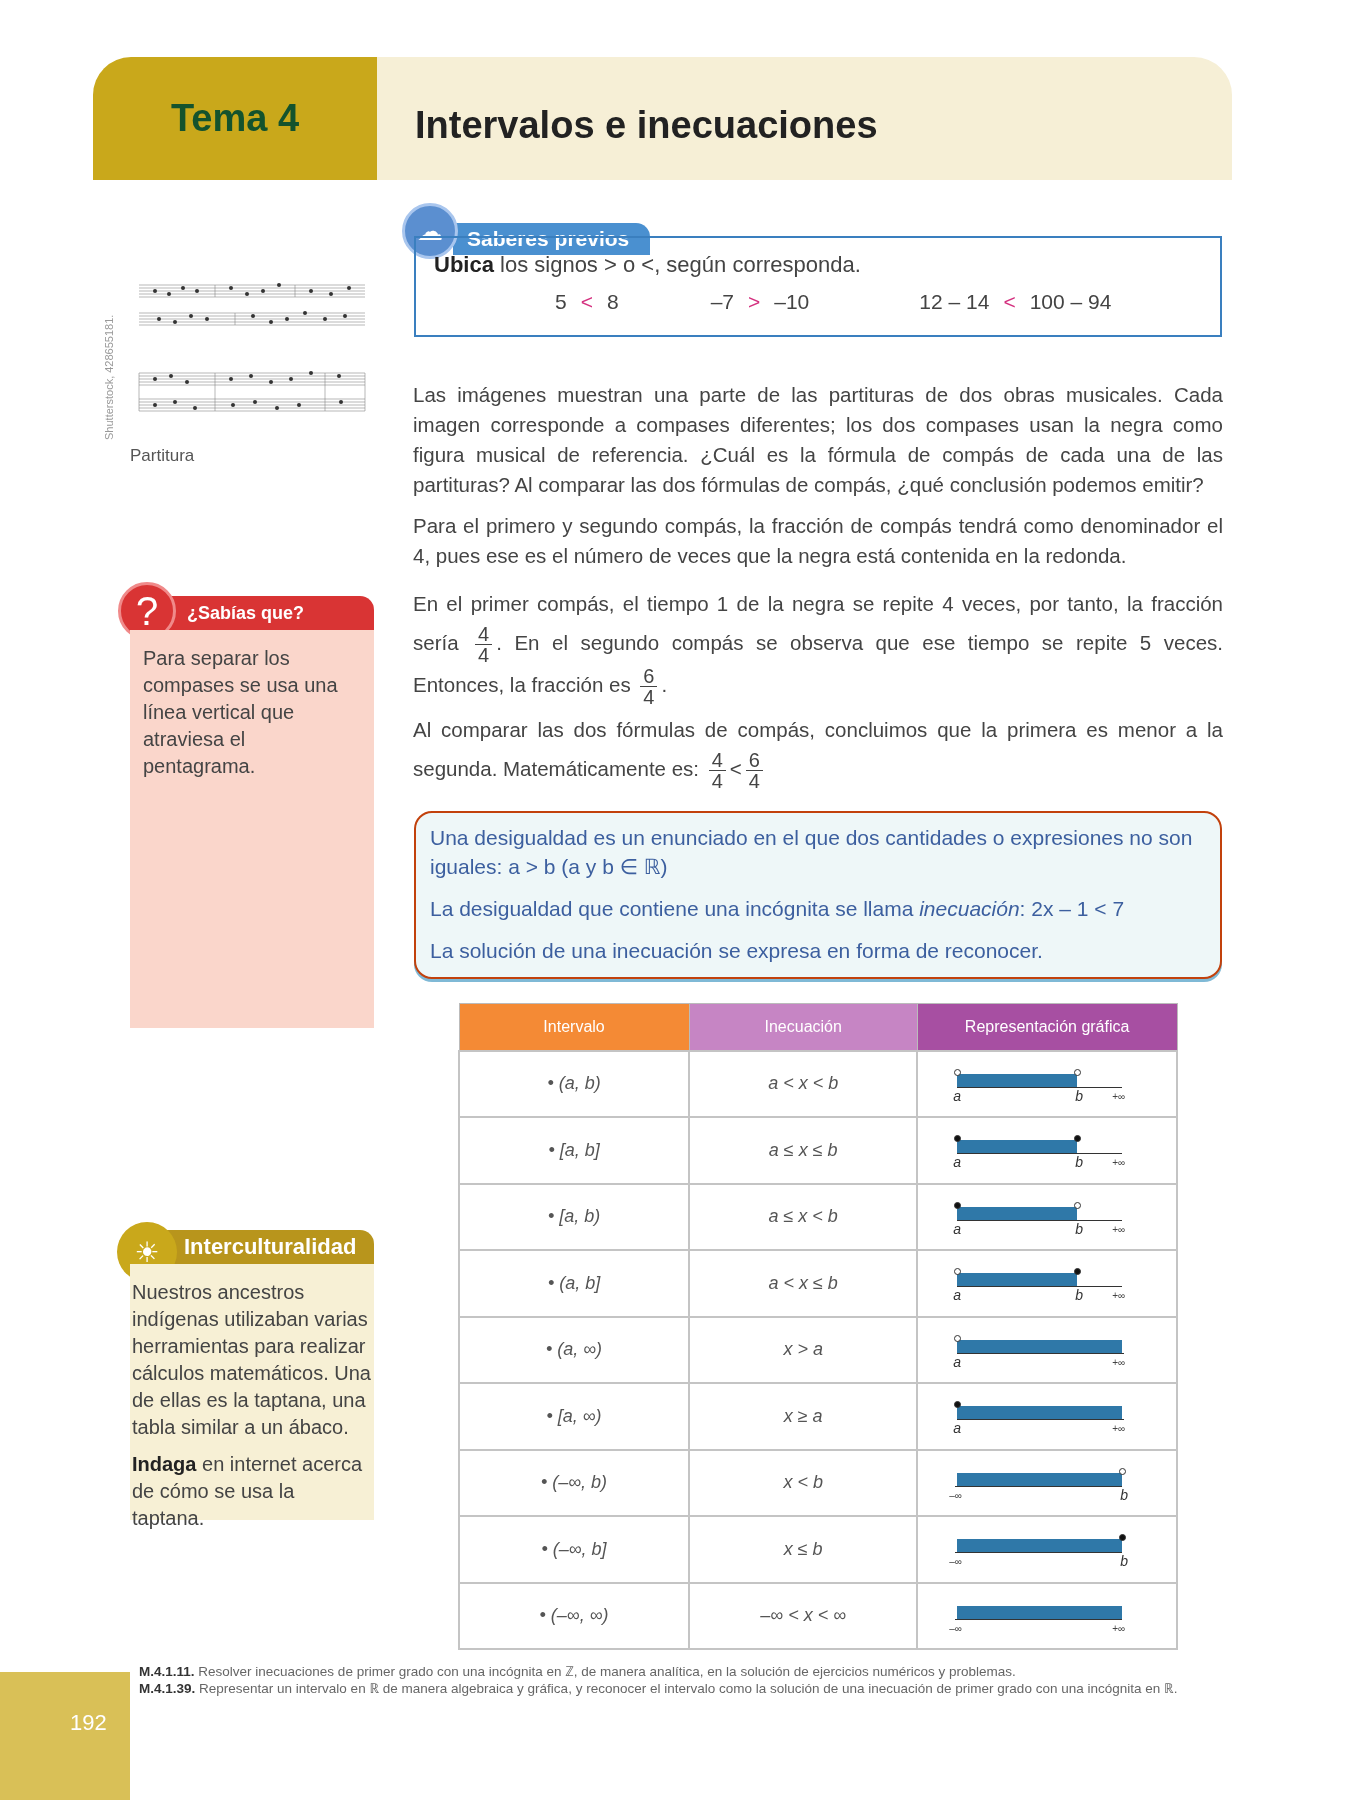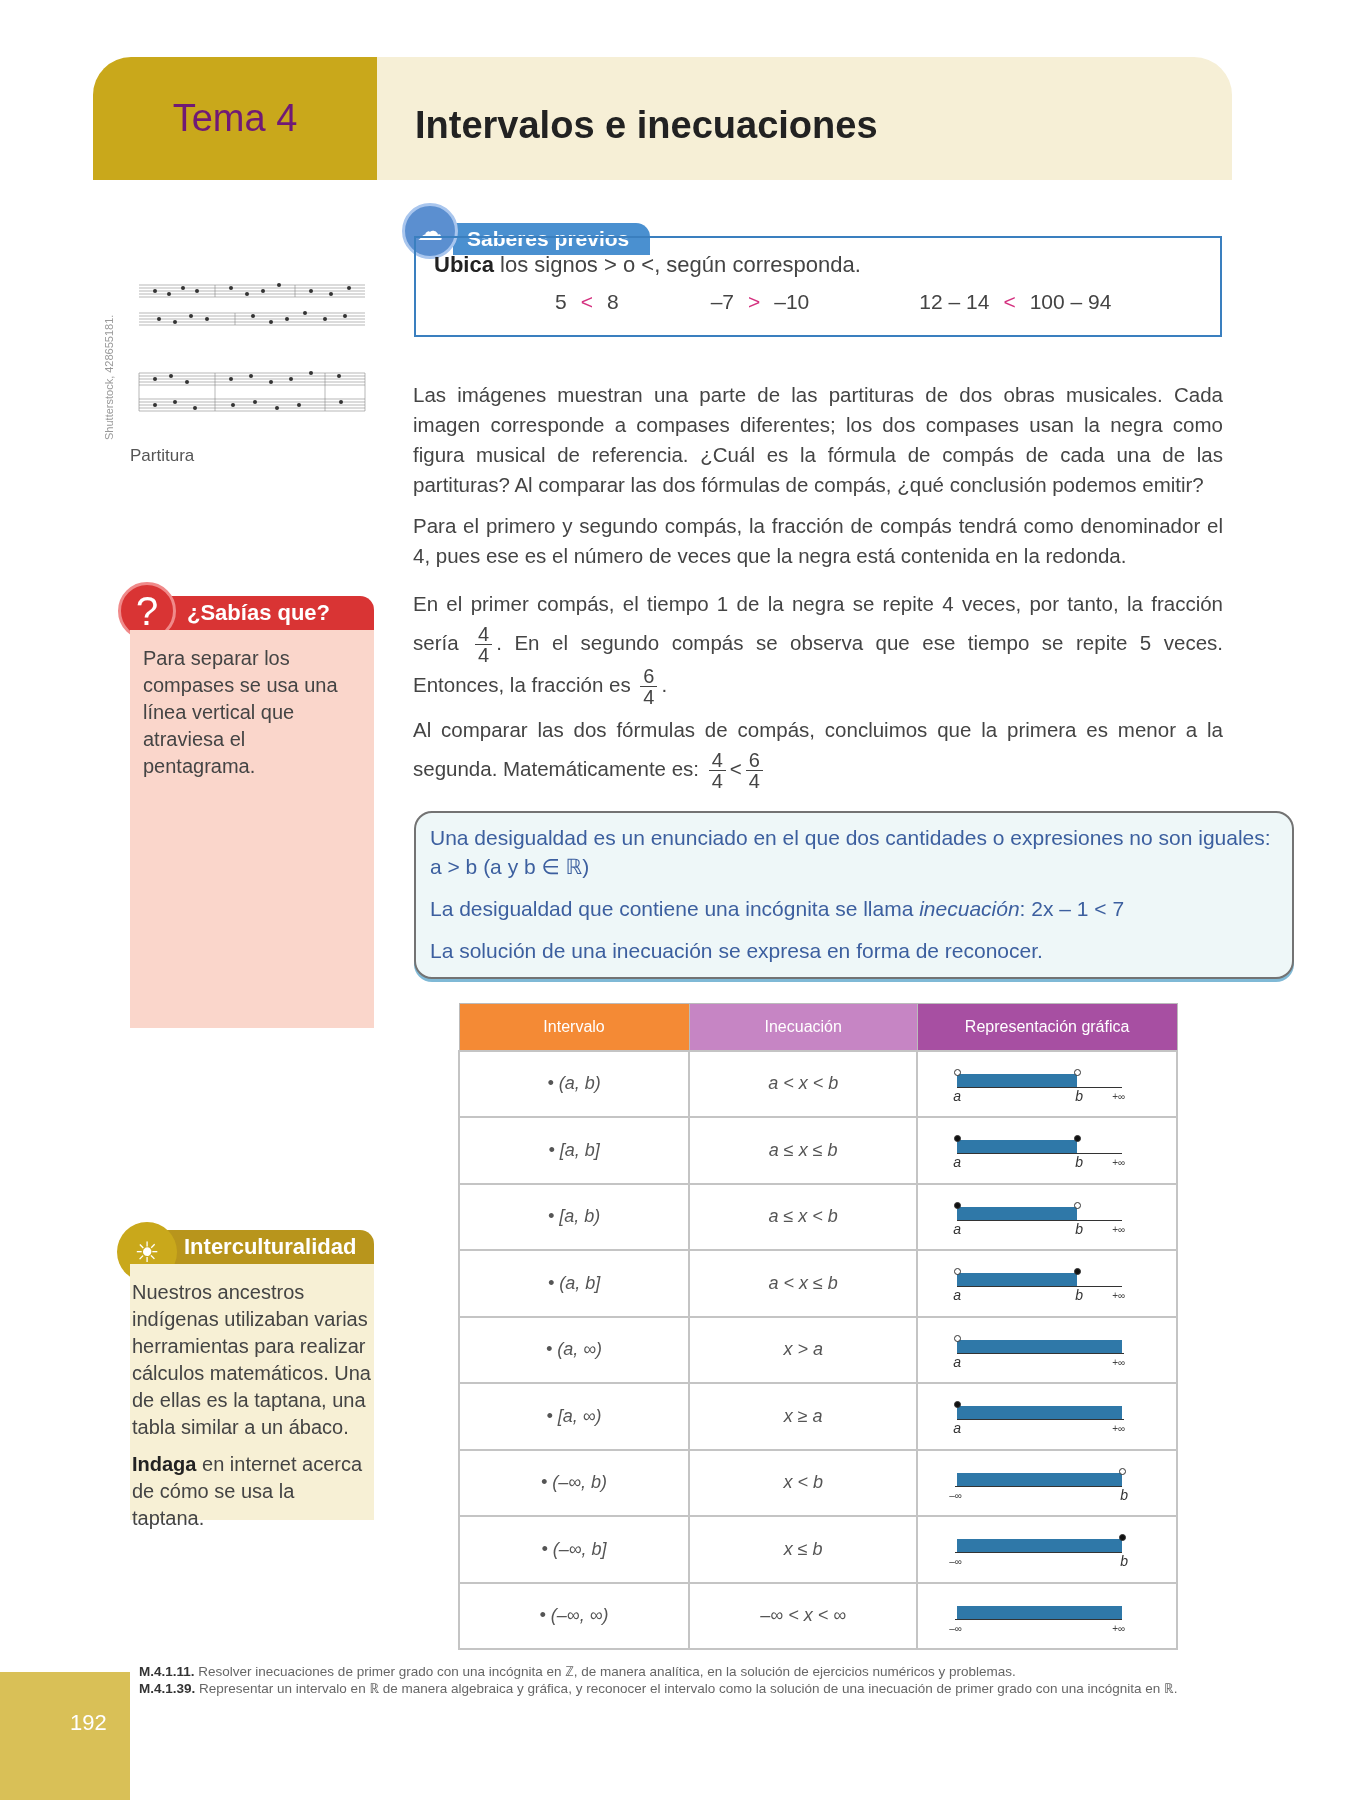--- a/index.html
+++ b/index.html
@@ -1,44 +1,44 @@
 <!DOCTYPE html>
 <html><head>
 <meta charset="utf-8">
 <style>
   *{box-sizing:border-box;margin:0;padding:0}
   body{width:1350px;height:1800px;background:#fff;font-family:"Liberation Sans",sans-serif;color:#333;position:relative;overflow:hidden}
   .abs{position:absolute}
   
   #header{left:93px;top:57px;width:1139px;height:123px;border-radius:38px 38px 0 0;overflow:hidden;display:flex}
-  #hdr-left{width:284px;background:#c9a81b;display:flex;align-items:center;justify-content:center;color:#701a75;font-weight:normal;font-size:38px;}
+  #hdr-left{width:284px;background:#c9a81b;display:flex;align-items:center;justify-content:center;color:#14532d;font-weight:bold;font-size:38px;}
   #hdr-right{flex:1;background:#f6efd6;display:flex;align-items:center;padding-left:38px;padding-top:14px;font-weight:bold;font-size:38px;color:#222}
   
   #music{left:135px;top:275px;width:235px;height:150px}
   #credit{left:103px;top:300px;transform-origin:left top;transform:rotate(-90deg) translateX(-140px);font-size:11px;color:#999;white-space:nowrap}
   #caption{left:130px;top:446px;font-size:17px;color:#555}
   
   #sp-icon{left:402px;top:203px;width:56px;height:56px;border-radius:50%;background:#5b8fd0;border:3px solid #a9c6ee;display:flex;align-items:center;justify-content:center;color:#fff;font-size:26px}
   #sp-tab{left:453px;top:223px;width:197px;height:32px;background:#4a90d0;border-radius:0 14px 0 0;color:#fff;font-weight:bold;font-size:21px;padding-left:14px;line-height:32px}
   #sp-box{left:414px;top:236px;width:808px;height:101px;border:2px solid #3a7fbf;padding:14px 18px}
   #sp-instr{font-size:22px;color:#444}
   #sp-instr b{color:#222}
   #sp-items{display:flex;margin-top:12px;font-size:21px;color:#444}
   .sp-item{display:flex;gap:14px}
   .sign{color:#d4307f}
   
   .para{left:413px;width:810px;font-size:20.5px;line-height:30px;color:#444;text-align:justify}
   .frac{display:inline-flex;flex-direction:column;align-items:center;vertical-align:middle;font-size:20px;line-height:20px;margin:0 4px}
   .frac span:first-child{border-bottom:1.5px solid #444;padding:0 3px}
   
-  #def-box{left:414px;top:811px;width:880px;height:168px;background:#eef7f8;border:2px solid #737373;border-radius:18px;box-shadow:0 3px 0 #7fb9d6;padding:10px 14px;color:#3c5f9f;font-size:21px;line-height:29px}
+  #def-box{left:414px;top:811px;width:808px;height:168px;background:#eef7f8;border:2px solid #c2410c;border-radius:18px;box-shadow:0 3px 0 #7fb9d6;padding:10px 14px;color:#3c5f9f;font-size:21px;line-height:29px}
   #def-box p{margin-bottom:13px}
   
   #sq-icon{left:118px;top:582px;width:58px;height:58px;border-radius:50%;background:#d93434;color:#fff;font-size:40px;display:flex;align-items:center;justify-content:center;border:3px solid #f08a8a}
-  #sq-tab{left:157px;top:596px;width:217px;height:46px;background:#d93434;border-radius:0 14px 0 0;color:#fff;font-weight:bold;font-size:22px;padding-left:30px;line-height:34px}
+  #sq-tab{left:157px;top:596px;width:217px;height:46px;background:#d93434;border-radius:0 14px 0 0;color:#fff;font-weight:bold;font-size:18px;padding-left:30px;line-height:34px}
   #sq-box{left:130px;top:630px;width:244px;height:398px;background:#fad6cb;padding:15px 13px;font-size:20px;line-height:27px;color:#444}
   #sq-box p{margin-bottom:10px}
   
   #ic-icon{left:117px;top:1222px;width:60px;height:60px;border-radius:50%;background:#c9a81b;color:#fff;font-size:28px;display:flex;align-items:center;justify-content:center}
   #ic-tab{left:160px;top:1230px;width:214px;height:34px;background:#b8951c;border-radius:0 14px 0 0;color:#fff;font-weight:bold;font-size:22px;padding-left:24px;line-height:34px}
   #ic-box{left:130px;top:1264px;width:244px;height:256px;background:#f7f0d5;padding:15px 2px;font-size:20px;line-height:27px;color:#444}
   #ic-box p{margin-bottom:10px}
   #ic-box b{color:#222}
   
   #tbl{left:458px;top:1003px;width:720px;border-collapse:collapse}

